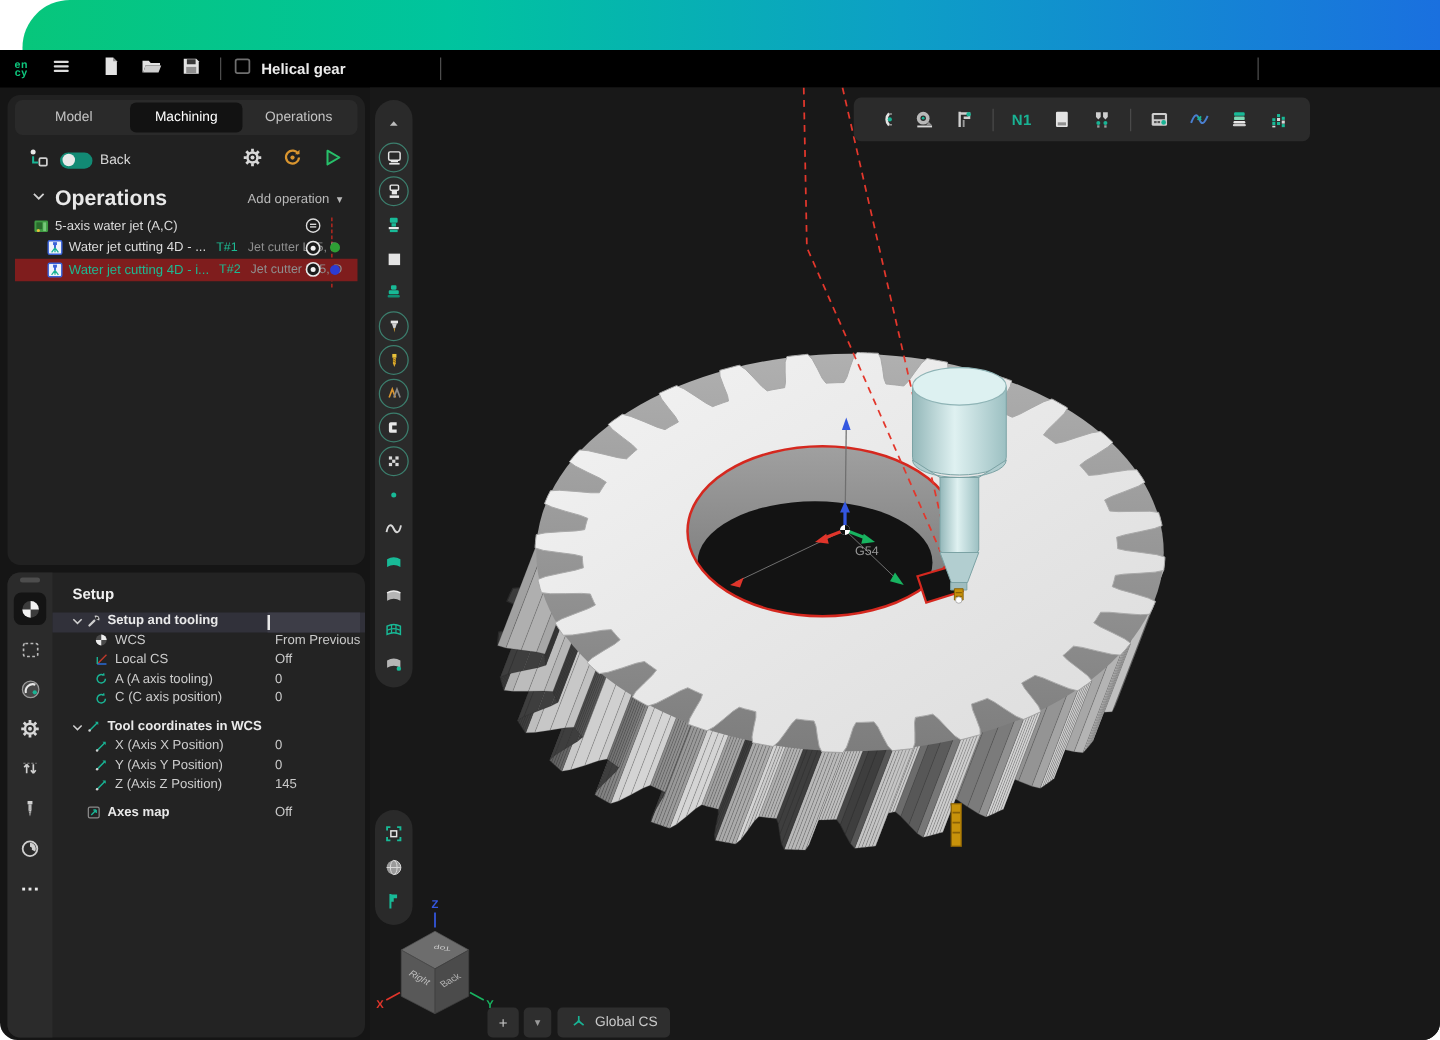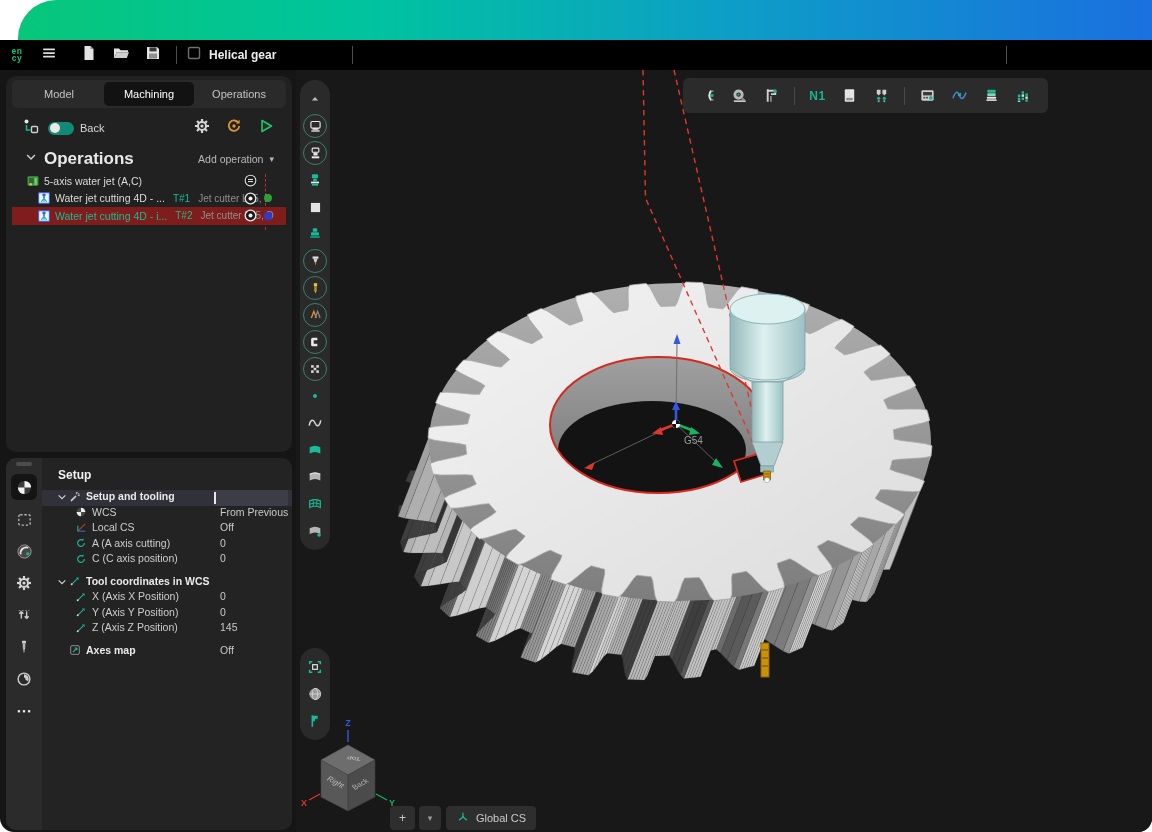--- a/index.html
+++ b/index.html
@@ -407,21 +407,21 @@
               <span class="s-value">Off</span>
             </div>
             <div class="srow">
               <span style="width:32px;flex:none"></span>
               <span class="s-ic">
                 <svg width="12" height="12" viewBox="0 0 18 18">
                   <path d="M14 9a5 5 0 1 1-2.2-4.1" fill="none" stroke="#19b394" stroke-width="1.8"></path>
                   <path d="M12.5 1.8 l0.6 3.6 -3.4-1z" fill="#19b394"></path>
                 </svg>
               </span>
-              <span class="s-label" style="position:relative">A (A axis cutting)</span>
+              <span class="s-label" style="position:relative">A (A axis tooling)</span>
               <span class="s-value">0</span>
             </div>
             <div class="srow">
               <span style="width:32px;flex:none"></span>
               <span class="s-ic">
                 <svg width="12" height="12" viewBox="0 0 18 18">
                   <path d="M14 9a5 5 0 1 1-2.2-4.1" fill="none" stroke="#19b394" stroke-width="1.8"></path>
                   <path d="M12.5 1.8 l0.6 3.6 -3.4-1z" fill="#19b394"></path>
                 </svg>
               </span>

